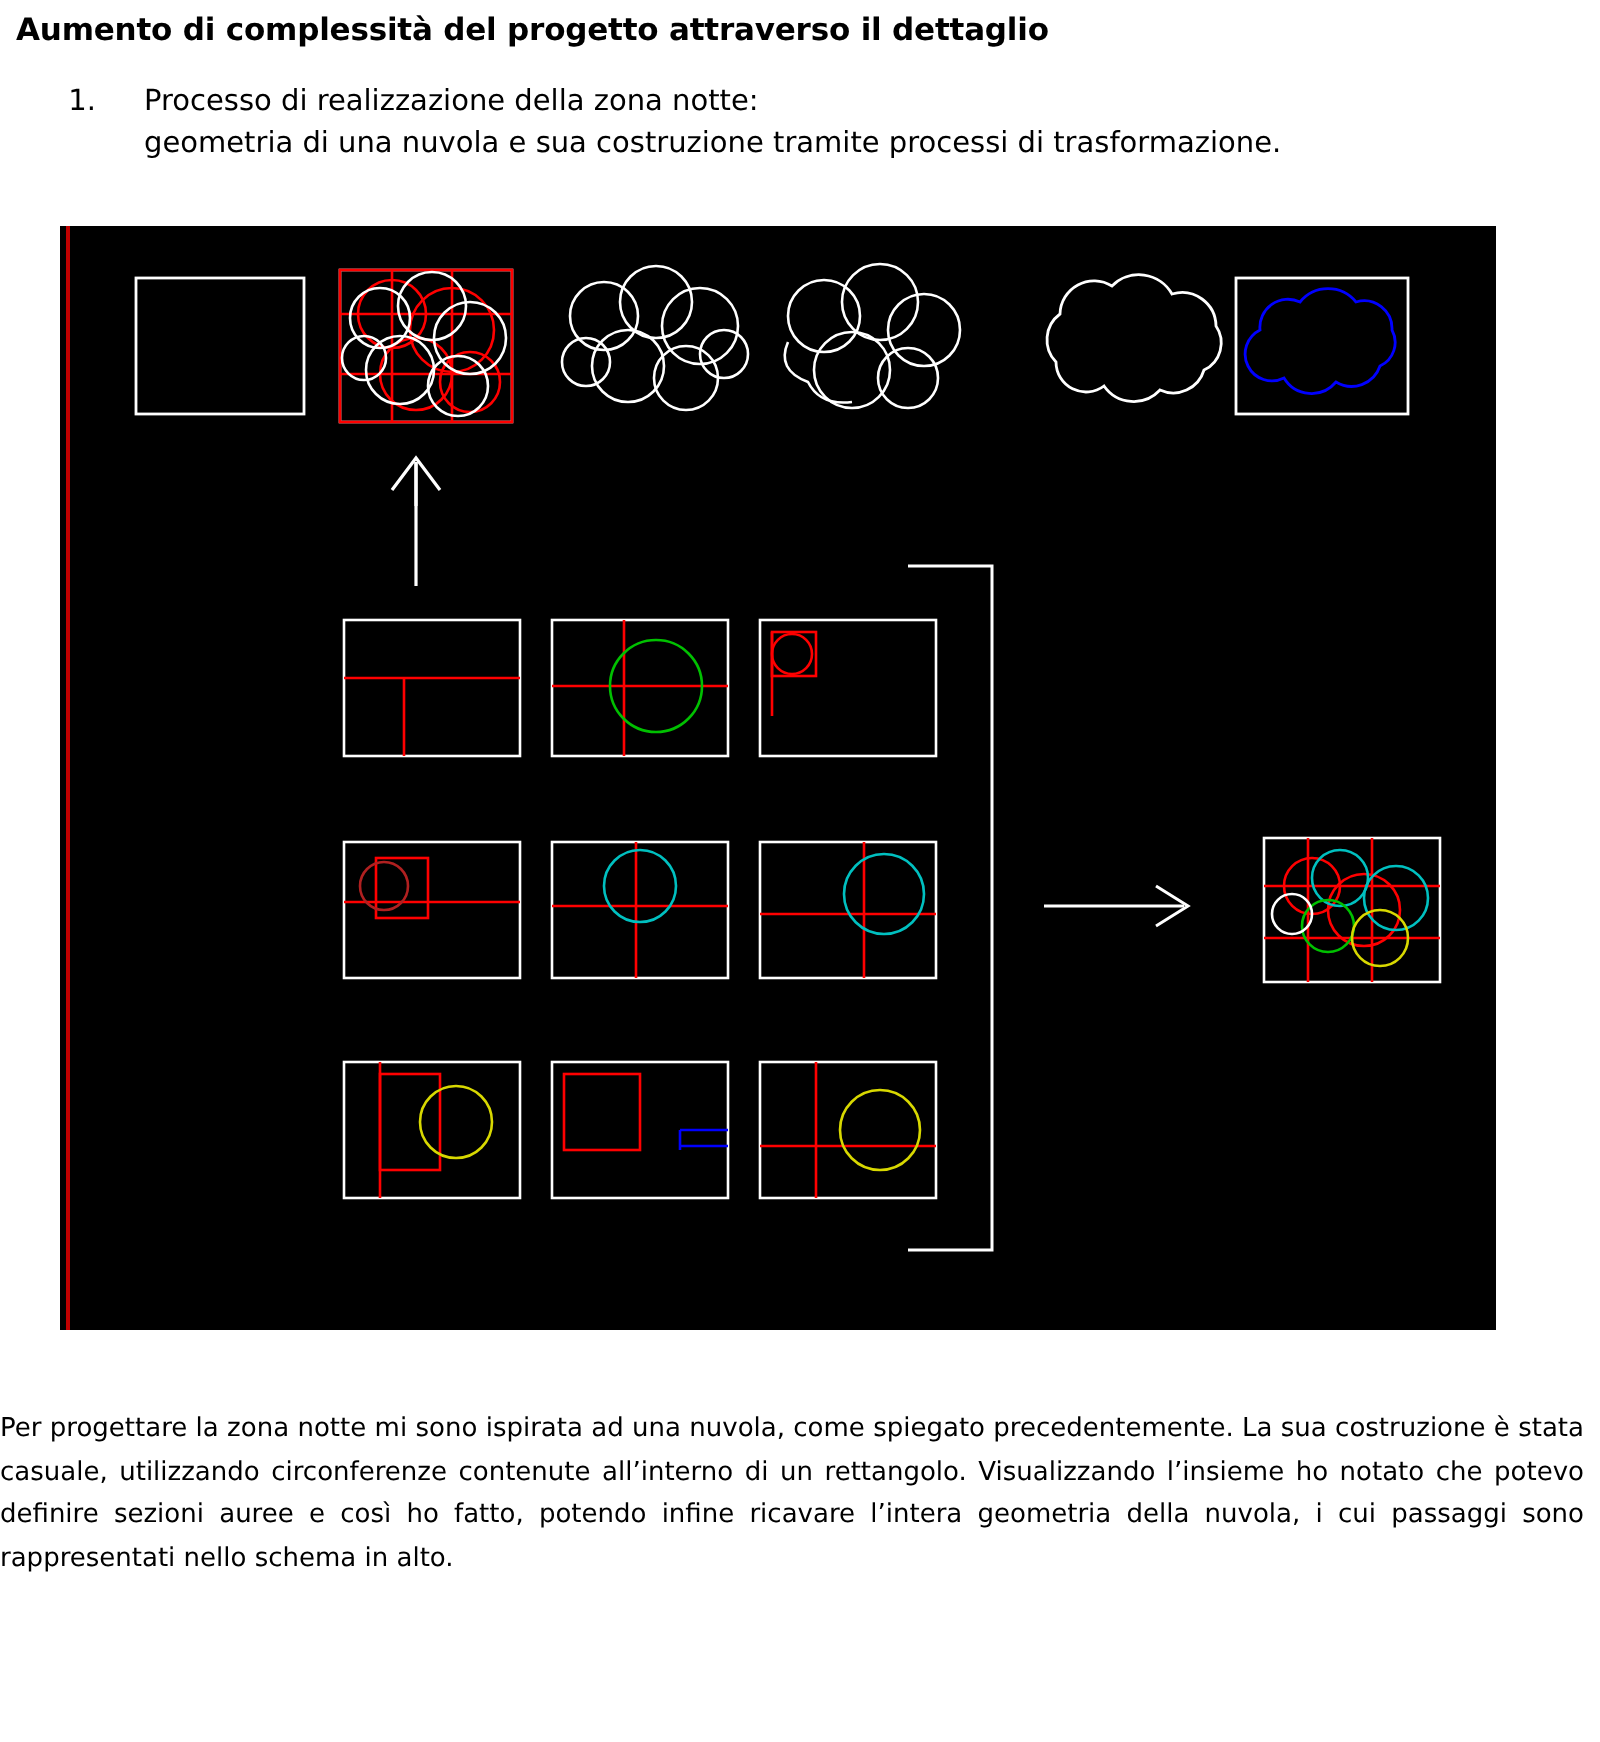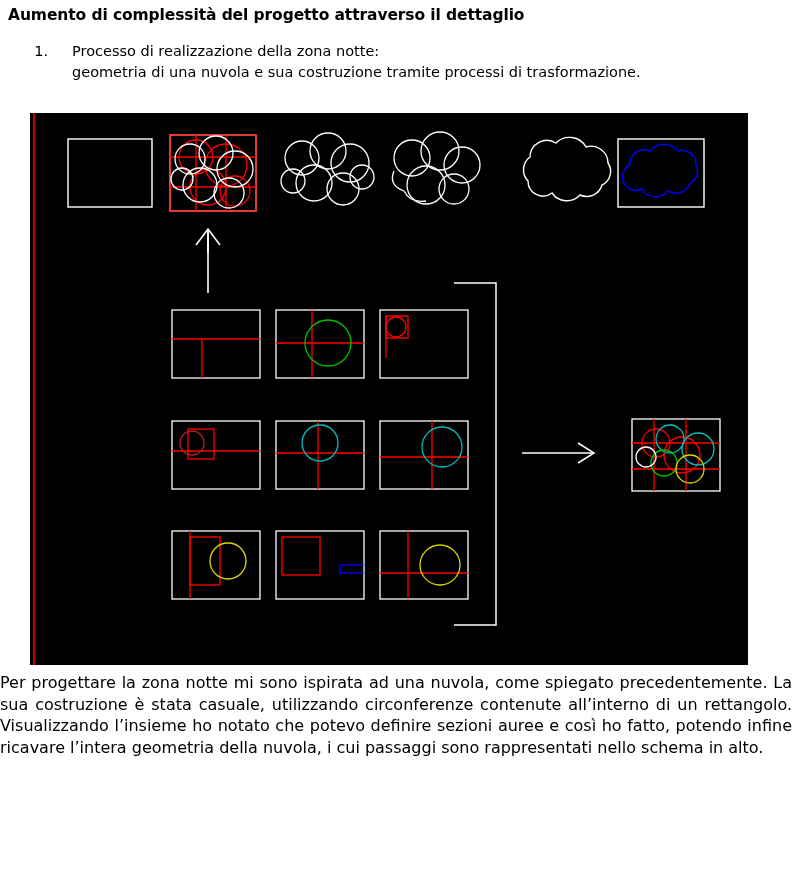--- a/index.html
+++ b/index.html
@@ -70,23 +70,23 @@
     background: #c00000;
   }
   .fig-svg {
     position: absolute;
     left: 0;
     top: 0;
   }
   .body-text {
     position: absolute;
     left: 0px;
-    top: 672px;
+    top: 704px;
     width: 792px;
-    font-size: 16px;
+    font-size: 13px;
     line-height: 21.5px;
     text-align: justify;
   }
   .body-text p {
     margin: 0;
   }
 </style>
 </head>
 <body>
 

